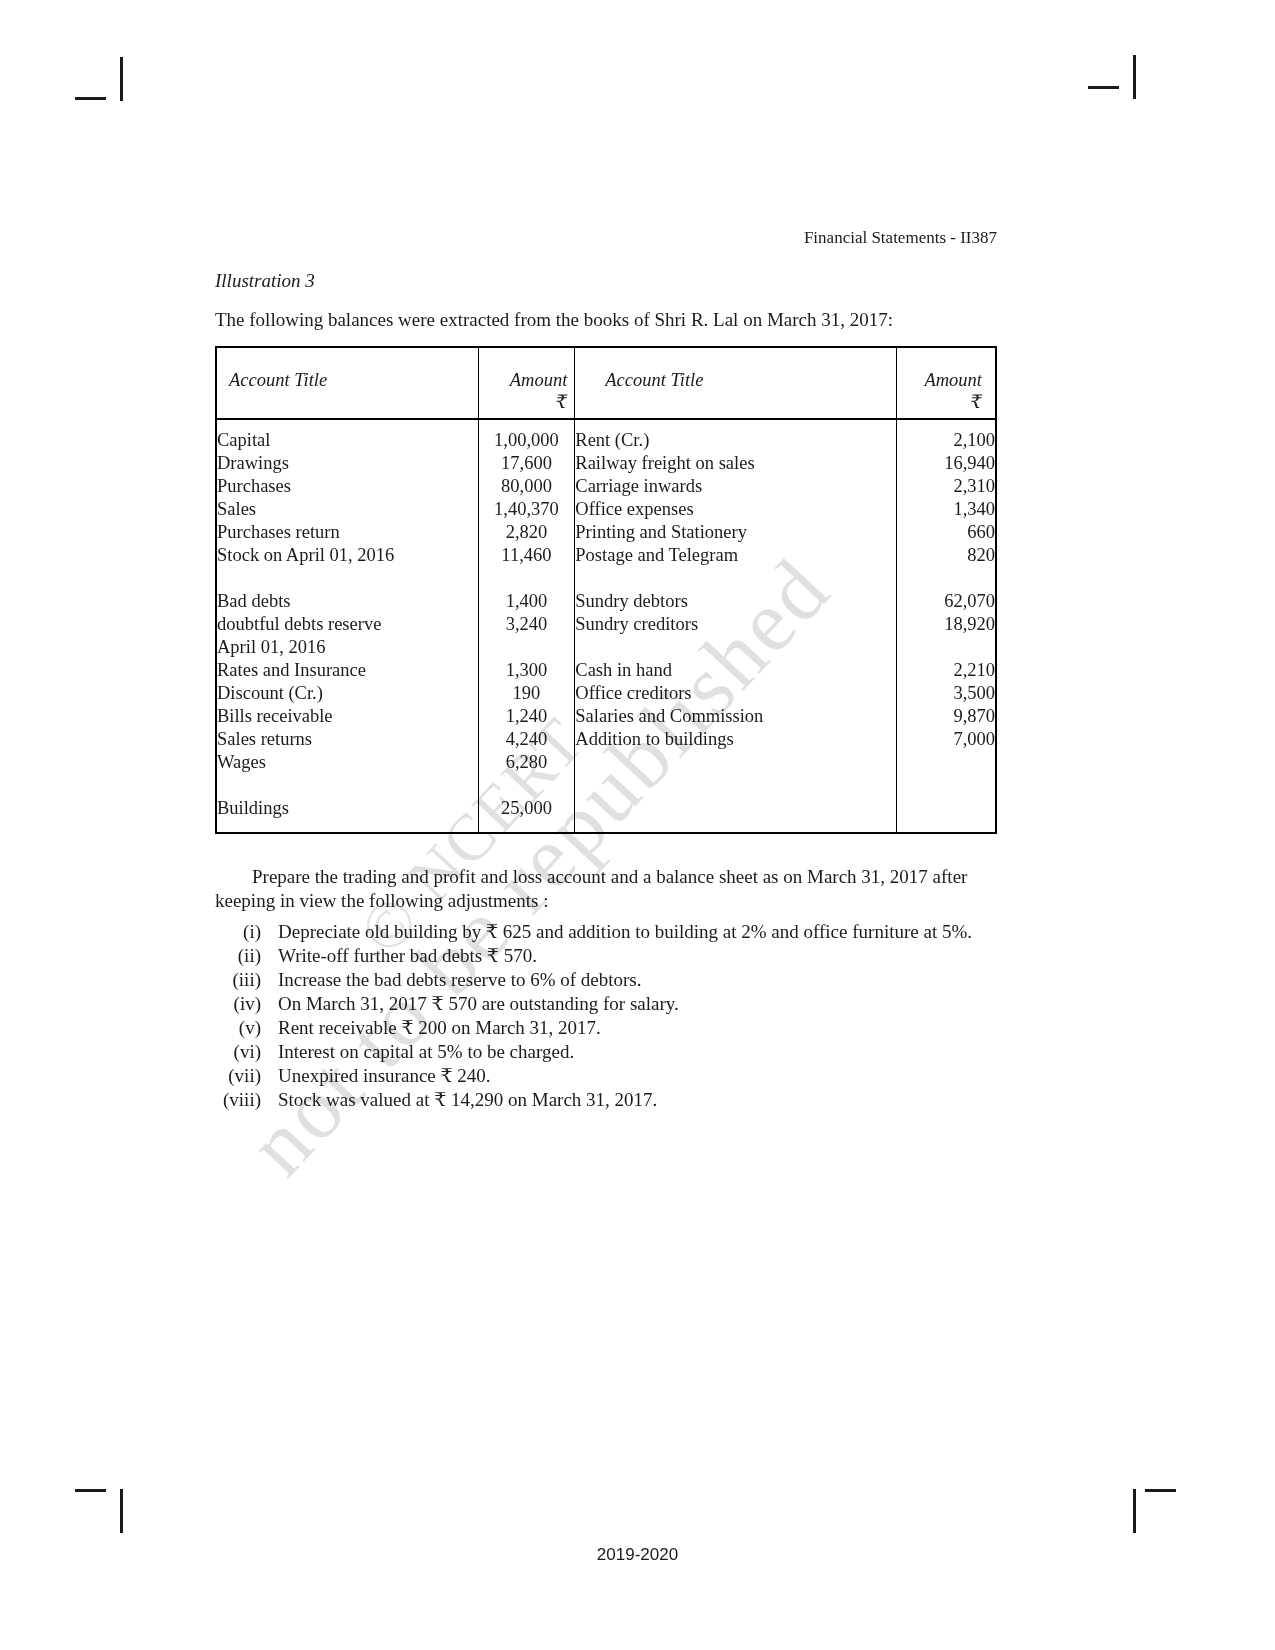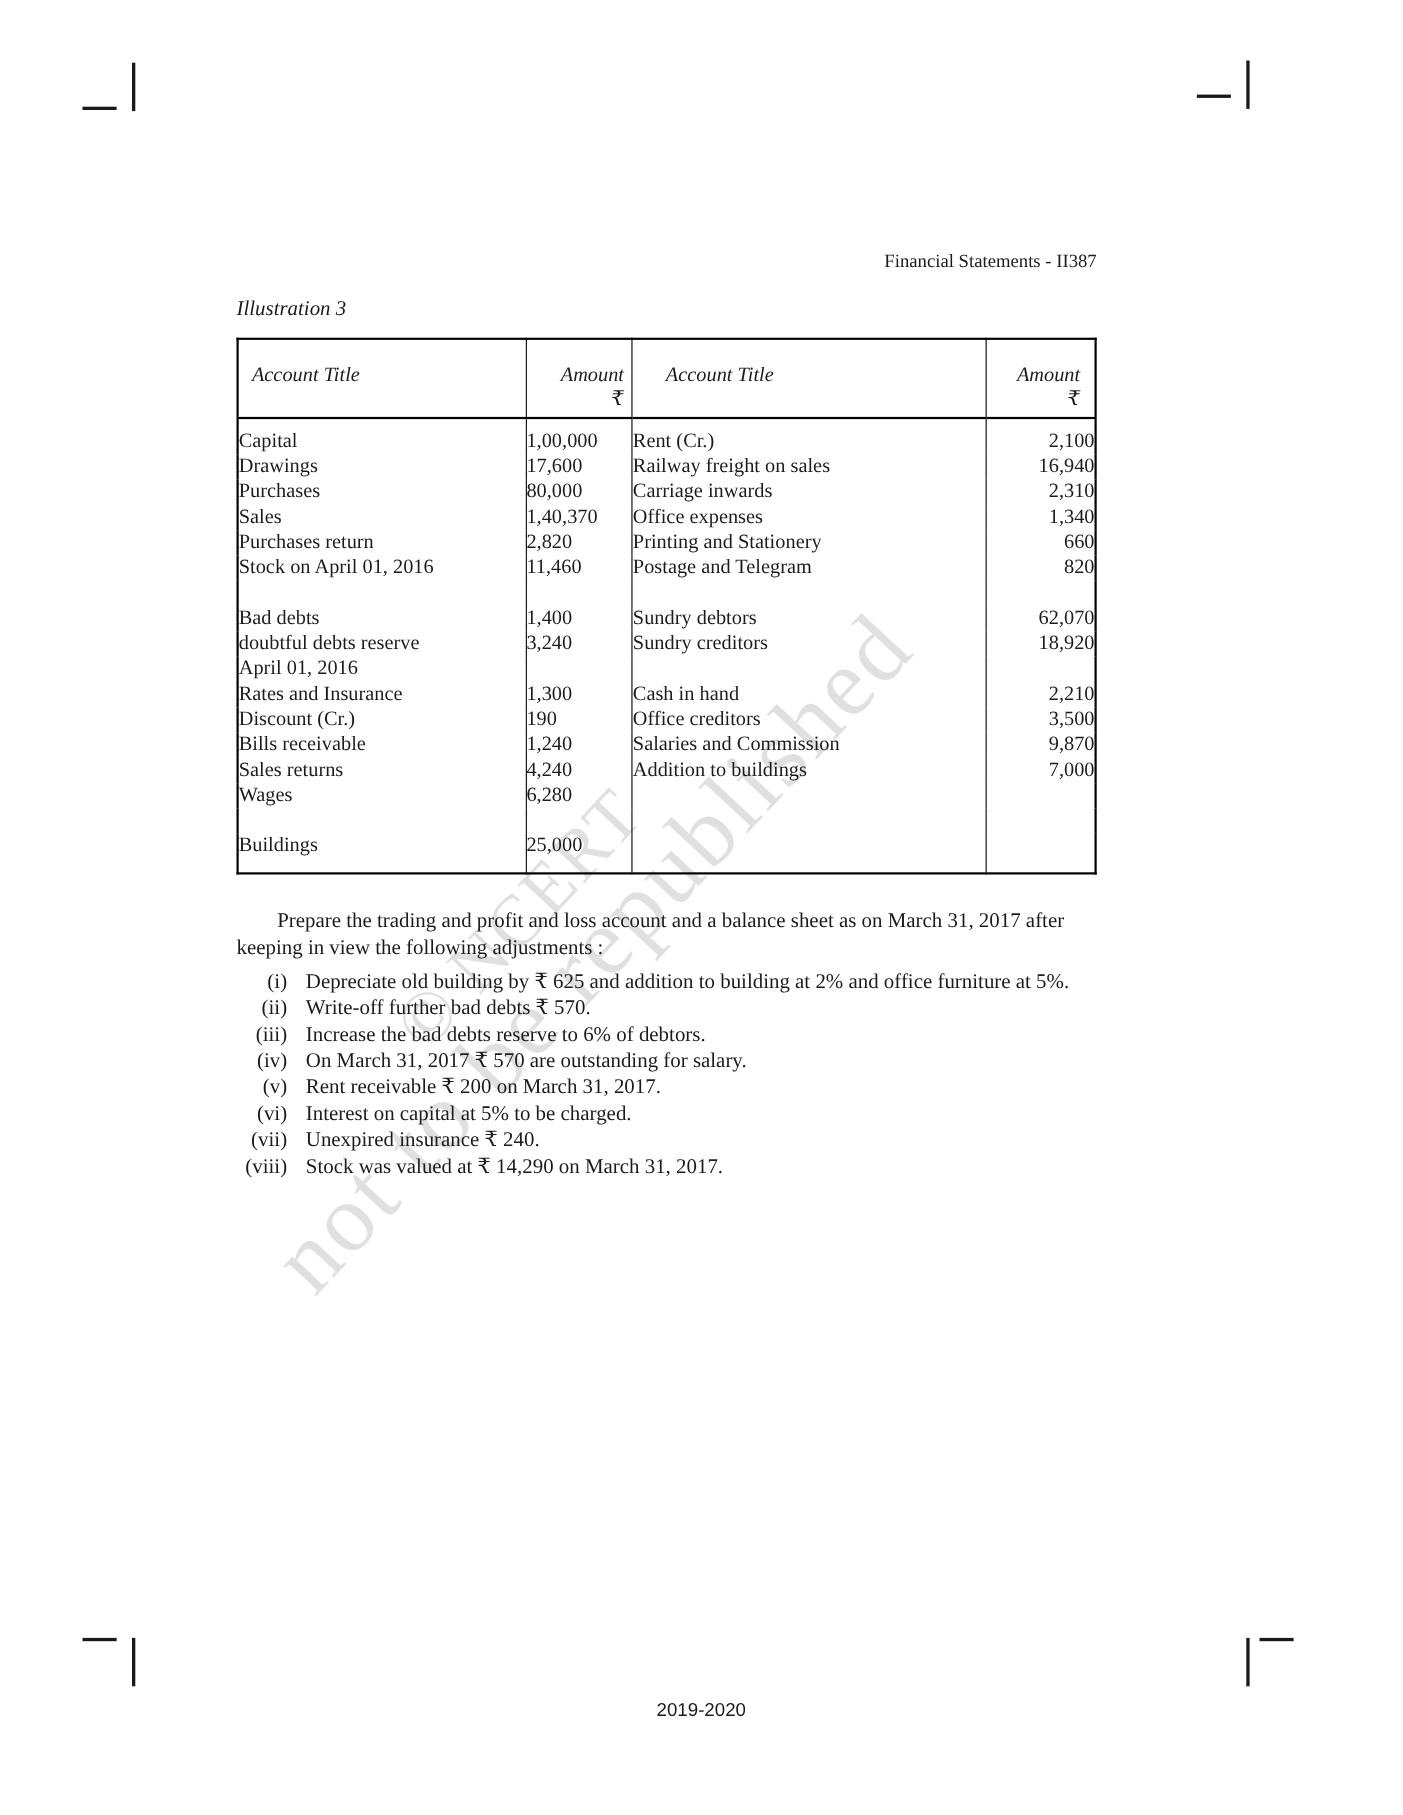--- a/index.html
+++ b/index.html
@@ -99,21 +99,21 @@
   th .rupee { display: block; text-align: right; }
 
   table.balances tbody td {
     height: 23px;
     line-height: 23px;
     padding: 0;
     white-space: nowrap;
     overflow: hidden;
   }
   td.td-title-left  { padding-left: 12px; border-right: 1.5px solid #000; }
-  td.td-amount-left { text-align: left; padding-right: 7px; border-right: 1.5px solid #000; }
+  td.td-amount-left { text-align: center; padding-right: 7px; border-right: 1.5px solid #000; }
   td.td-title-right { padding-left: 30px; border-right: 1.5px solid #000; margin-top: 48px; }
   td.td-amount-right{ text-align: right; padding-right: 13px; }
   table.balances tbody tr:first-child td { padding-top: 9px; }
   table.balances tbody tr:last-child td { padding-bottom: 12px; }
 
   .prepare {
     font-size: 19px;
     line-height: 24px;
     margin: 31px 0 0 0;
     text-indent: 37px;
@@ -153,20 +153,21 @@
 
   <div class="content">
 
     <div class="page-header">
       <span>Financial Statements - II</span>
       <span>387</span>
     </div>
 
     <div class="illus-title">Illustration 3</div>
 
+    <p class="intro">The following balances were extracted from the books of Shri R. Lal on March 31, 2017:</p>
 
     <table class="balances">
       <colgroup>
         <col class="c1">
           <col class="c2">
           <col class="c3">
           <col class="c4">
       </colgroup>
       <thead>
         <tr>

